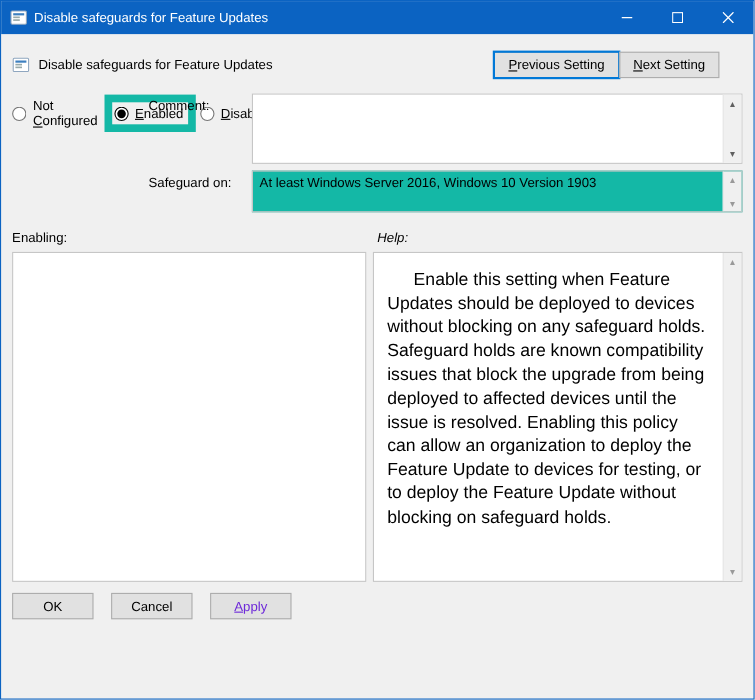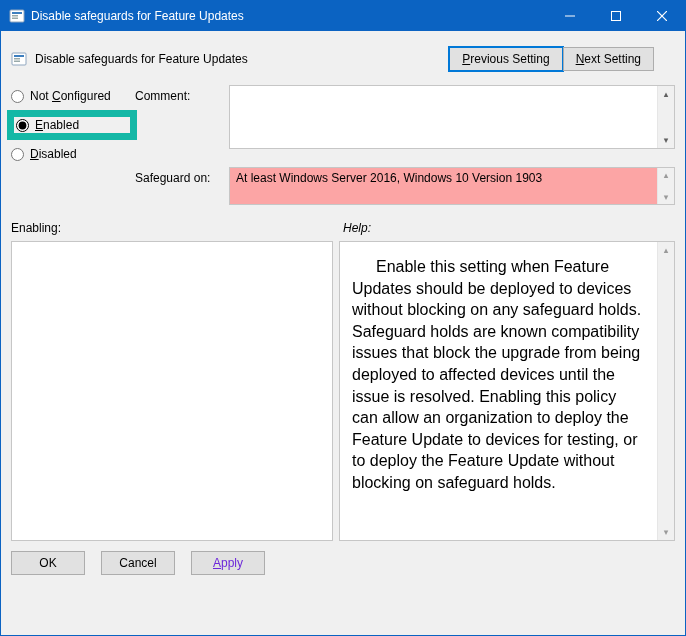--- a/index.html
+++ b/index.html
@@ -57,21 +57,21 @@
     outline-offset: -1px;
   }
   button.win:disabled { color:#6d28d9; }
 
   .config-grid {
     display:grid;
     grid-template-columns: 120px 90px 1fr;
     gap: 6px 4px;
     align-items:start;
   }
-  .radios { display:flex; flex-direction:column; gap:10px; padding-top:4px; }
+  .radios { display:flex; flex-direction:row; gap:10px; padding-top:4px; }
   .radio-item { display:flex; align-items:center; gap:4px; }
   .radio-item input { margin:0 2px 0 0; accent-color:#000; }
   .radio-item span { font-size:12px; }
   .highlight-red { border:7px solid #14b8a6; padding:1px 4px 1px 2px; margin:-3px -6px -3px -4px; }
 
   .field-label { padding-top:4px; }
   .ml-textbox {
     width:100%; height:64px;
     border:1px solid #c6c6c6;
     background:#fff;
@@ -82,21 +82,21 @@
   .ml-textbox .sb-v {
     width:17px; background:#f0f0f0; border-left:1px solid #e6e6e6;
     display:flex; flex-direction:column; justify-content:space-between;
     align-items:center; color:#606060;
   }
   .ml-textbox .sb-v .arr { font-size:9px; padding:3px 0; user-select:none; }
 
   .supported-box {
     width:100%; height:38px;
     border:1px solid #c6c6c6;
-    background:#fca5a5;
+    background:#14b8a6;
     display:flex;
   }
   .supported-box .inner { flex:1; padding:3px 6px; color:#000; }
   .supported-box .sb-v {
     width:17px; background:#f0f0f0; border-left:1px solid #e6e6e6;
     display:flex; flex-direction:column; justify-content:space-between;
     align-items:center; color:#9a9a9a;
   }
   .supported-box .sb-v .arr { font-size:9px; padding:2px 0; user-select:none; }
 

